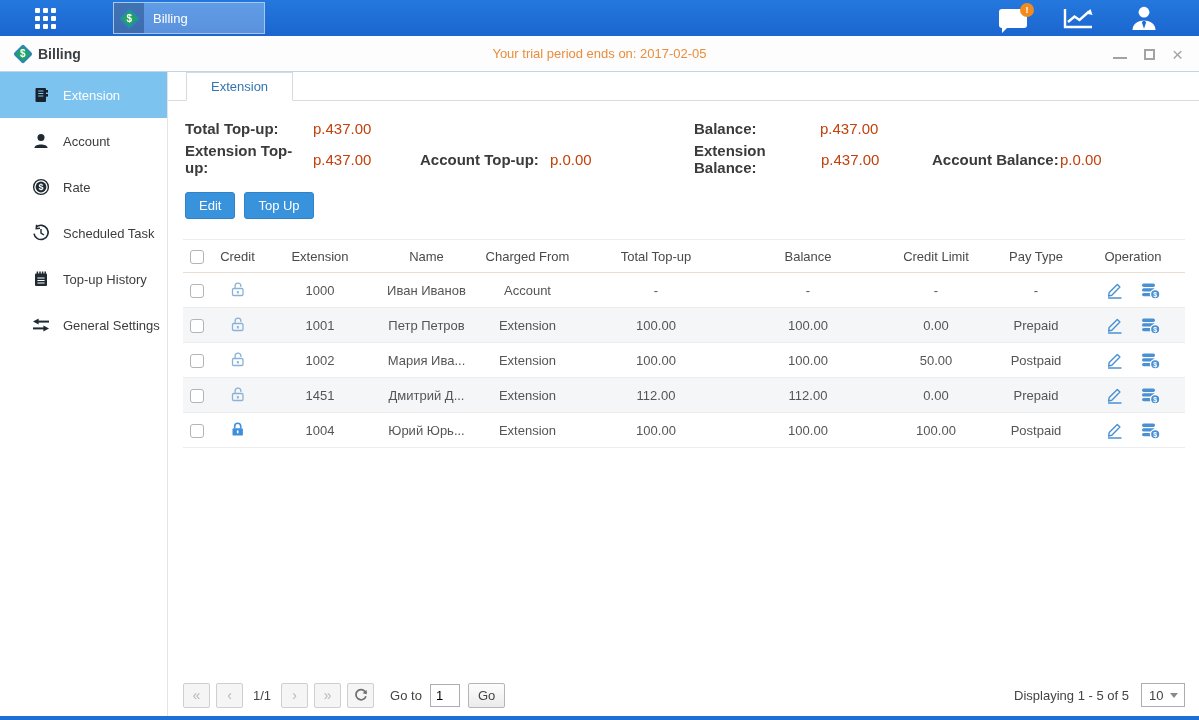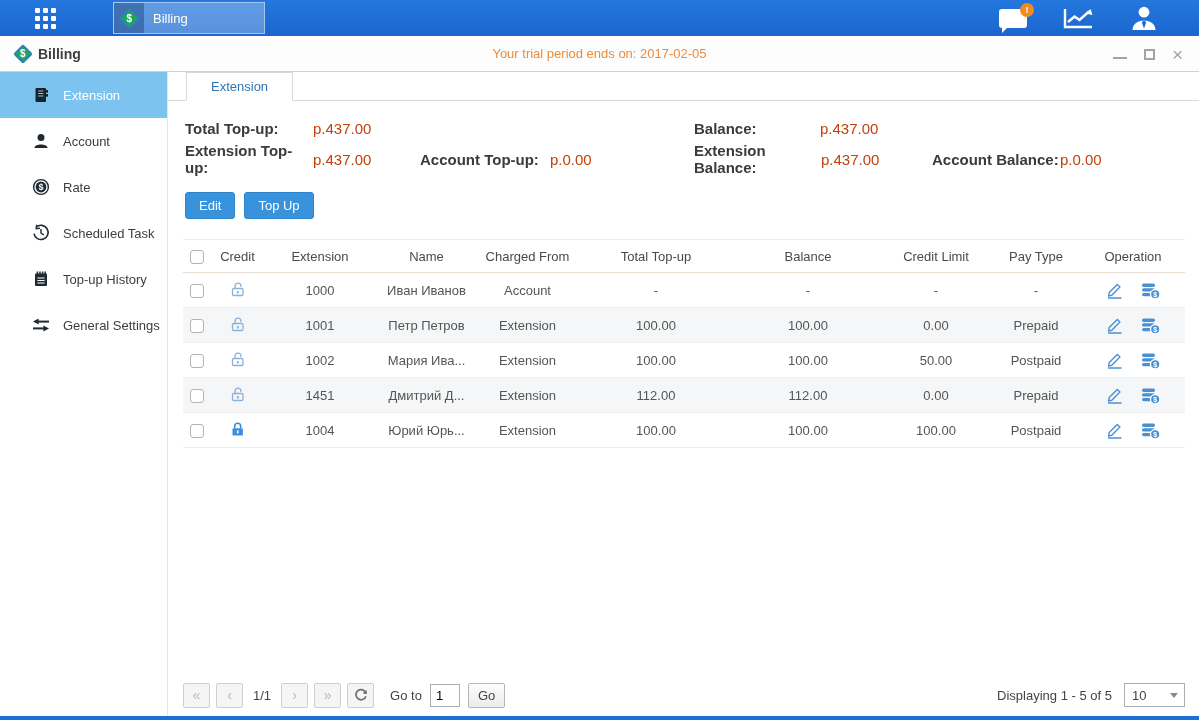--- a/index.html
+++ b/index.html
@@ -78,21 +78,21 @@
   
   .pager { position:absolute; left:15px; right:14px; bottom:8px; height:26px; display:flex; align-items:center; font-size:13px; color:#444; }
   .pbtn { width:27px; height:25px; background:#f5f5f5; border:1px solid #cfcfcf; border-radius:2px; margin-right:6px;
     display:flex; align-items:center; justify-content:center; color:#b8b8b8; font-size:14px; cursor:pointer; }
   .pageind { margin:0 10px 0 4px; color:#444; }
   .goto-lbl { margin:0 8px 0 10px; }
   .goto-input { width:30px; height:23px; border:1px solid #abadb3; font-size:13px; padding-left:5px; font-family:inherit; }
   .go-btn { height:25px; padding:0 9px; margin-left:8px; background:linear-gradient(180deg,#fdfdfd,#ebebeb);
     border:1px solid #b5b5b5; border-radius:2px; font-size:13px; color:#444; cursor:pointer; font-family:inherit; }
   .pright { margin-left:auto; display:flex; align-items:center; }
-  .pagesize { width:61px; height:24px; border:1px solid #abadb3; background:#fff; margin-left:12px;
+  .pagesize { width:44px; height:24px; border:1px solid #abadb3; background:#fff; margin-left:12px;
     display:flex; align-items:center; cursor:pointer; }
   .pagesize .val { padding-left:7px; color:#444; }
   .caret { margin-left:auto; margin-right:6px; width:0; height:0; border-left:4px solid transparent;
     border-right:4px solid transparent; border-top:5px solid #8a8a8a; }
 </style>
 </head>
 <body>
 
 <svg width="0" height="0" style="position:absolute">
   <defs>

